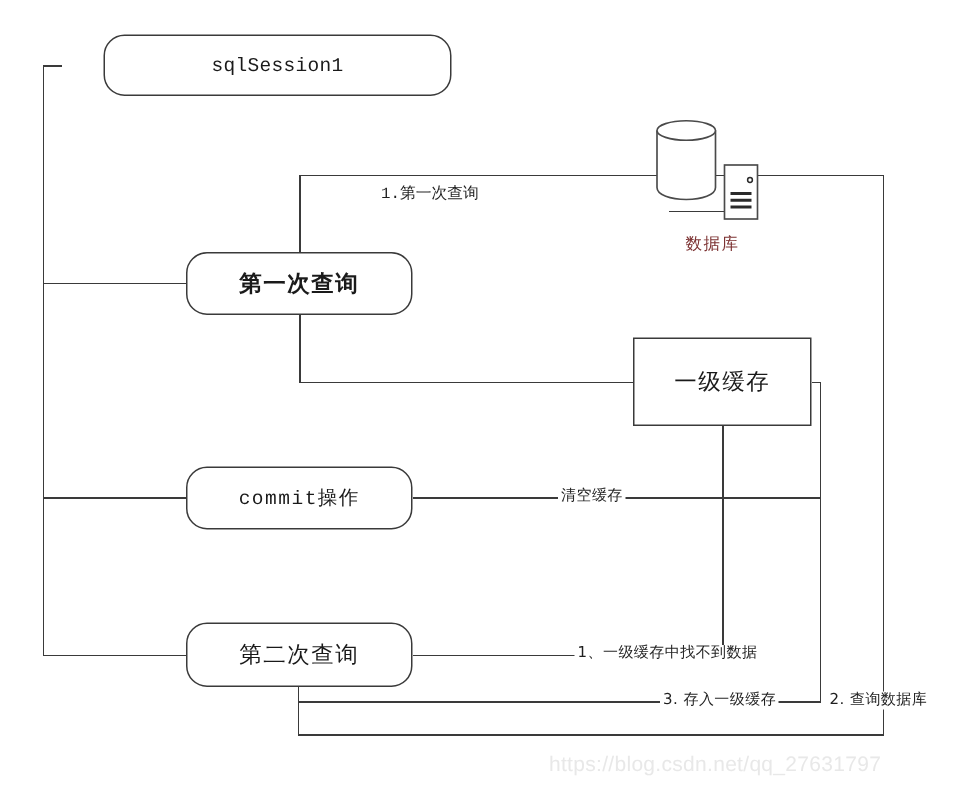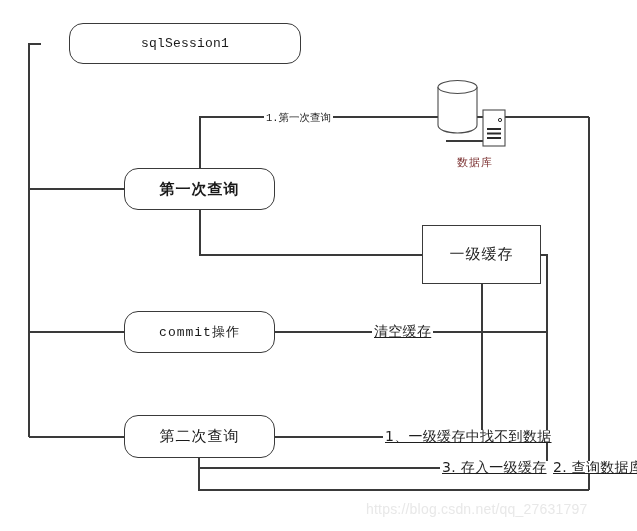--- a/index.html
+++ b/index.html
@@ -59,23 +59,22 @@
     color: #1f1f1f;
     font-family: "Liberation Mono", "DejaVu Sans Mono", monospace;
     font-size: 10.5px;
     line-height: 12px;
     white-space: nowrap;
     padding: 0 2px;
     z-index: 6;
   }
   .edge-label.cjk {
     font-family: "DejaVu Sans", "Liberation Sans", sans-serif;
-    font-size: 14px;
+    font-size: 10px;
     letter-spacing: 0.3px;
-    text-decoration: underline;
   }
   #db-icon {
     position: absolute;
     left: 430px;
     top: 74px;
     width: 80px;
     height: 90px;
     z-index: 7;
   }
   #db-caption {
@@ -172,21 +171,21 @@
       <line x1="57" y1="59.5" x2="71" y2="59.5"></line>
       <line x1="57" y1="64" x2="71" y2="64"></line>
     </g>
     <circle cx="70" cy="46" r="1.6" fill="none" stroke="#2a2a2a" stroke-width="1"></circle>
   </svg>
 
   <div id="db-caption" style="color:#7B3030;">
     <span>数据库</span>
   </div>
 
-  <div class="edge-label" style="left:252px; top:112px;margin-left:12px;">1.第一次查询</div>
+  <div class="edge-label" style="left:252px; top:124px;">1.第一次查询</div>
 
 
   <div class="edge-label cjk" style="left:372px; top:325px;">清空缓存</div>
 
   <div class="edge-label cjk" style="left:383px; top:430px;">1、一级缓存中找不到数据</div>
 
   <div class="edge-label cjk" style="left:440px; top:461px;">3. 存入一级缓存</div>
 
   <div class="edge-label cjk" style="left:551px; top:461px;">2. 查询数据库</div>
 

